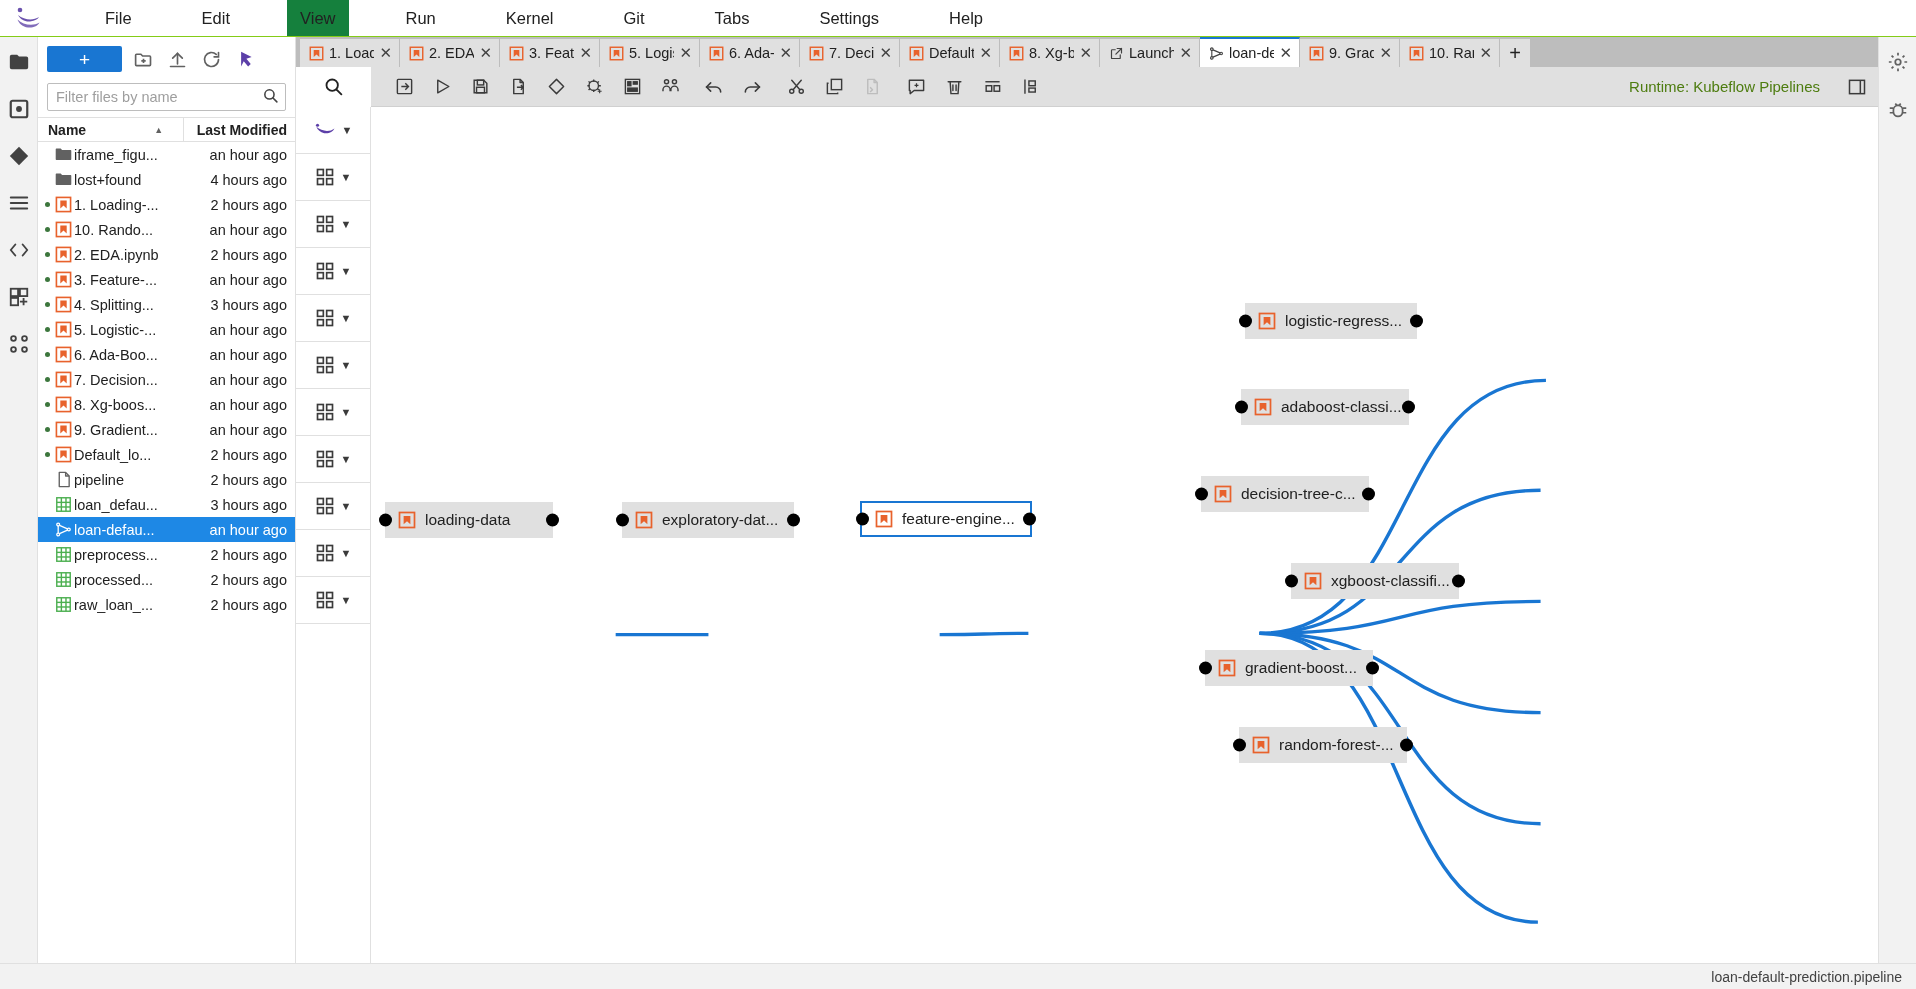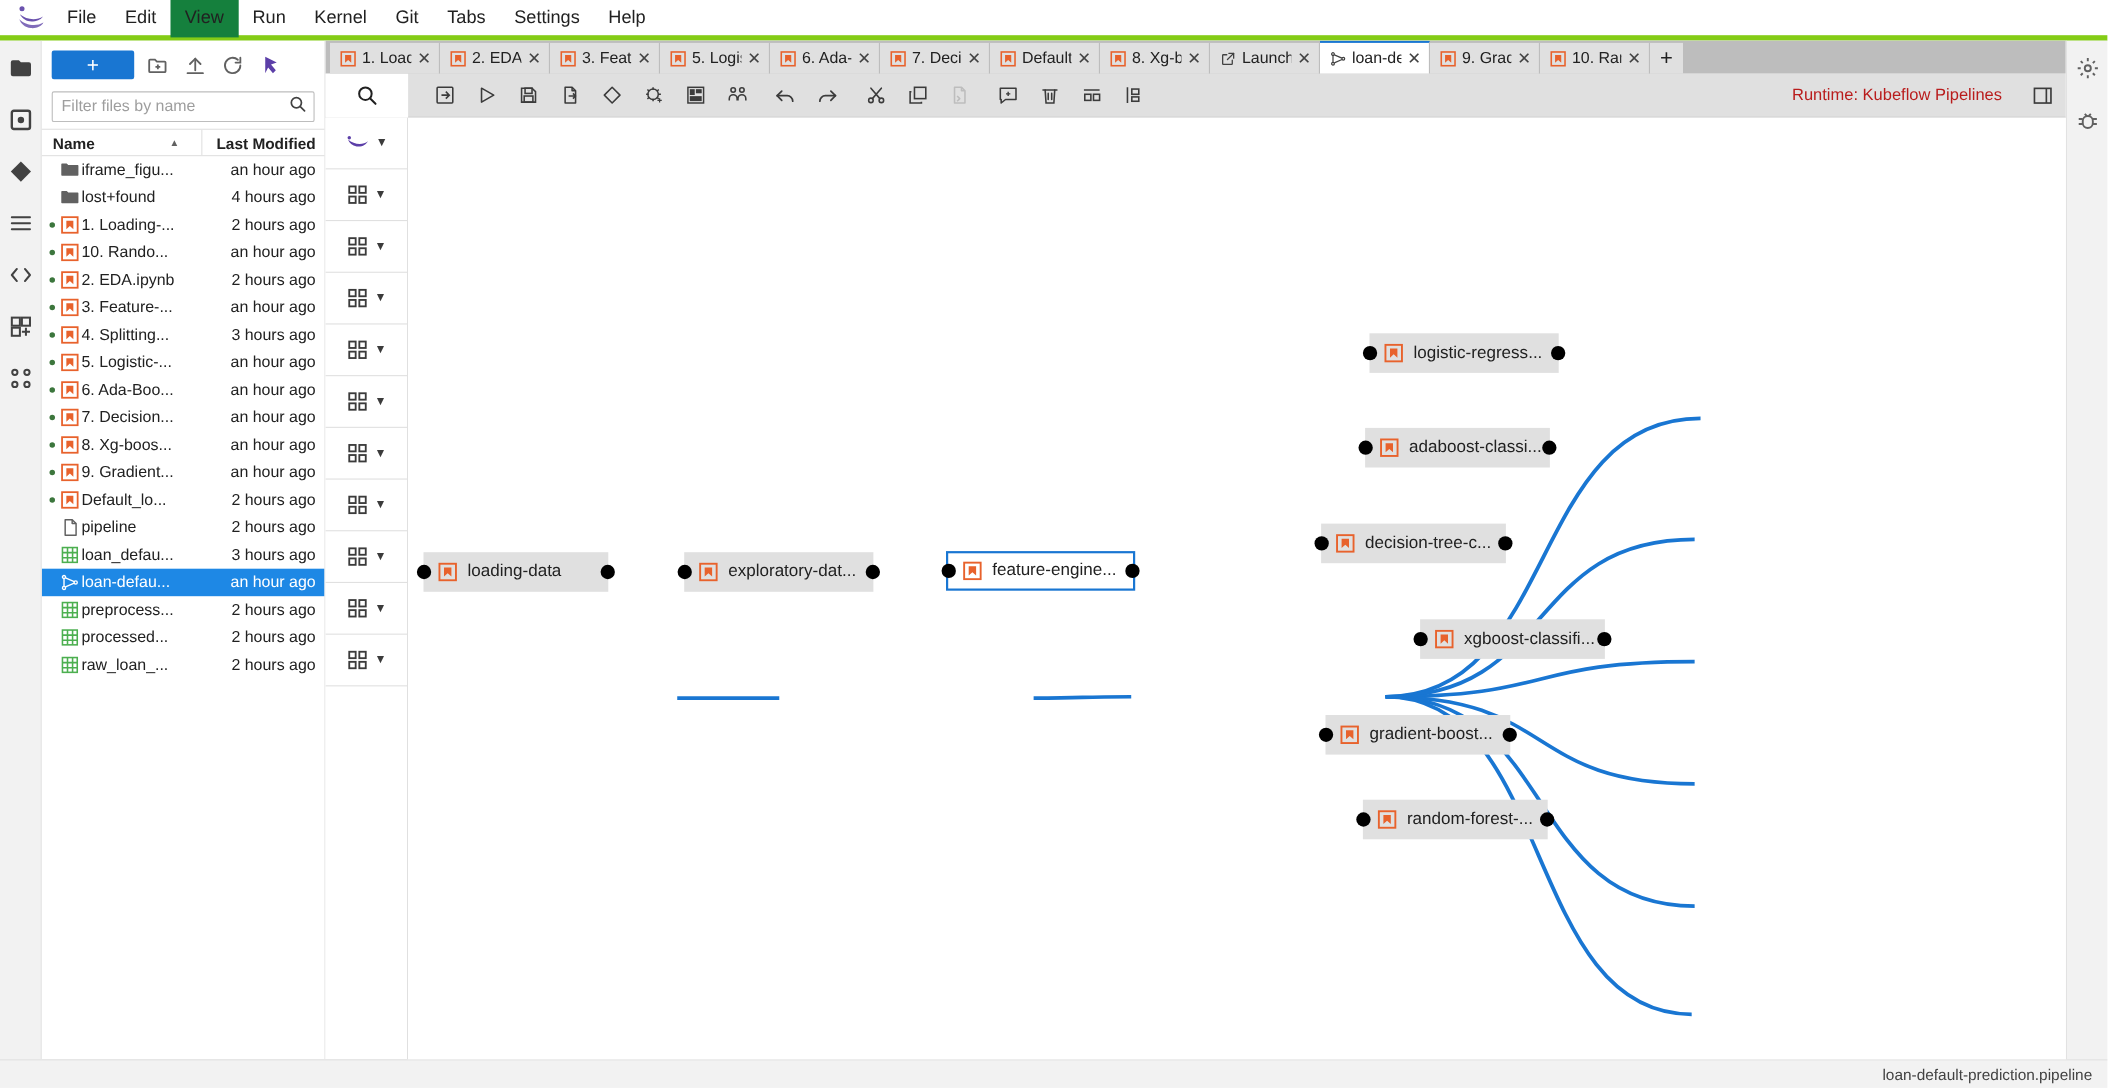--- a/index.html
+++ b/index.html
@@ -11,22 +11,23 @@
     overflow: hidden;
     color: #212121;
   }
   #app { position: relative; width: 1916px; height: 989px; display: flex; flex-direction: column; }
 
   
   .menubar {
     height: 37px; flex: 0 0 37px;
     background: #fff;
     display: flex; align-items: center;
-    border-bottom: 5px solid #84cc16;
+    border-bottom: 1px solid #84cc16;
     padding-left: 8px;
+    gap: 44px;
   }
   .jp-logo { width: 40px; height: 30px; display:flex; align-items:center; justify-content:center; }
   .menu-item {
     padding: 9px 13px; font-size: 16.5px; color: #212121; cursor: default;
     line-height: 18px;
   }
   .menu-item.active { background: #15803d; }
 
   
   .bodyrow { flex: 1 1 auto; display: flex; min-height: 0; }
@@ -124,21 +125,21 @@
     height: 40px; flex: 0 0 40px; background: #e0e0e0;
     display: flex; align-items: center; border-bottom: 1px solid #d0d0d0;
   }
   .ptb-search {
     width: 75px; height: 40px; background: #fff; display:flex; align-items:center; justify-content:center;
   }
   .ptb-icons { display:flex; align-items:center; gap: 0px; padding-left: 8px; }
   .ptb-btn { width: 38px; height: 34px; display:flex; align-items:center; justify-content:center; color:#3b3b3b; }
   .ptb-btn.sep { margin-left: 6px; }
   .ptb-spacer { flex: 1 1 auto; }
-  .ptb-runtime { font-size: 15px; color: #b91c1c; padding-right: 16px; }
+  .ptb-runtime { font-size: 15px; color: #4d7c0f; padding-right: 16px; }
   .ptb-right { width: 42px; display:flex; align-items:center; justify-content:center; color:#3b3b3b; }
 
   .editor-row { flex: 1 1 auto; display: flex; min-height: 0; }
   .palette {
     width: 75px; flex: 0 0 75px; background: #fff; border-right: 1px solid #e0e0e0;
     display:flex; flex-direction: column;
   }
   .pal-item {
     height: 47px; border-bottom: 1px solid #e0e0e0;
     display:flex; align-items:center; justify-content:center; gap: 6px; color:#3b3b3b;

